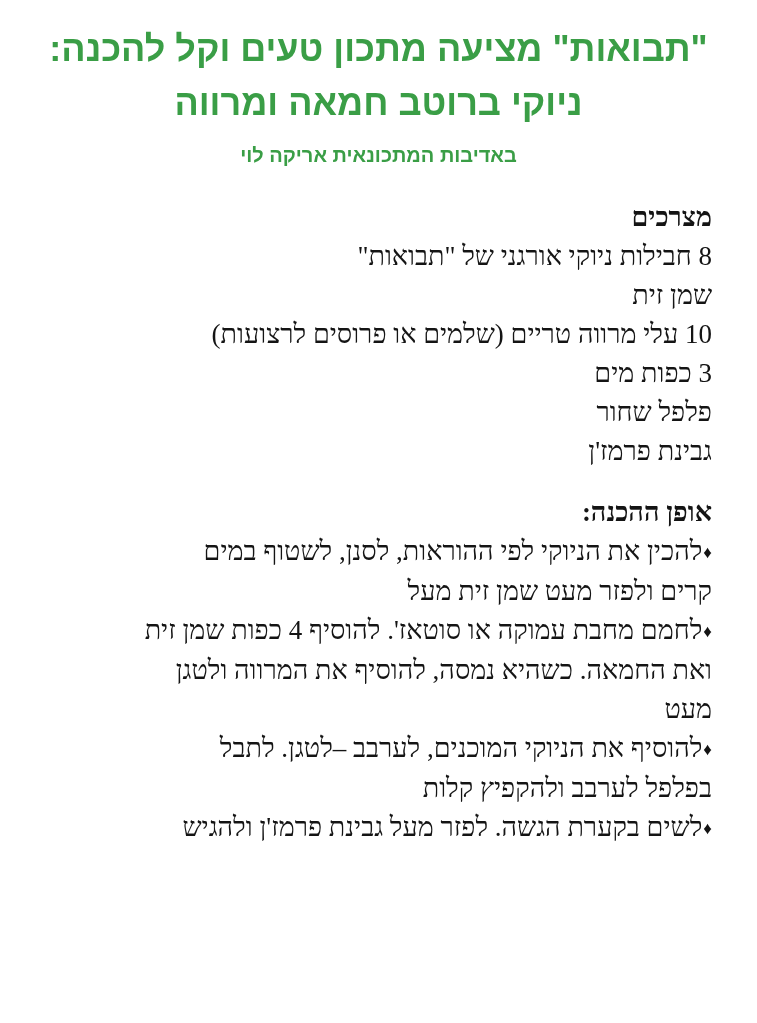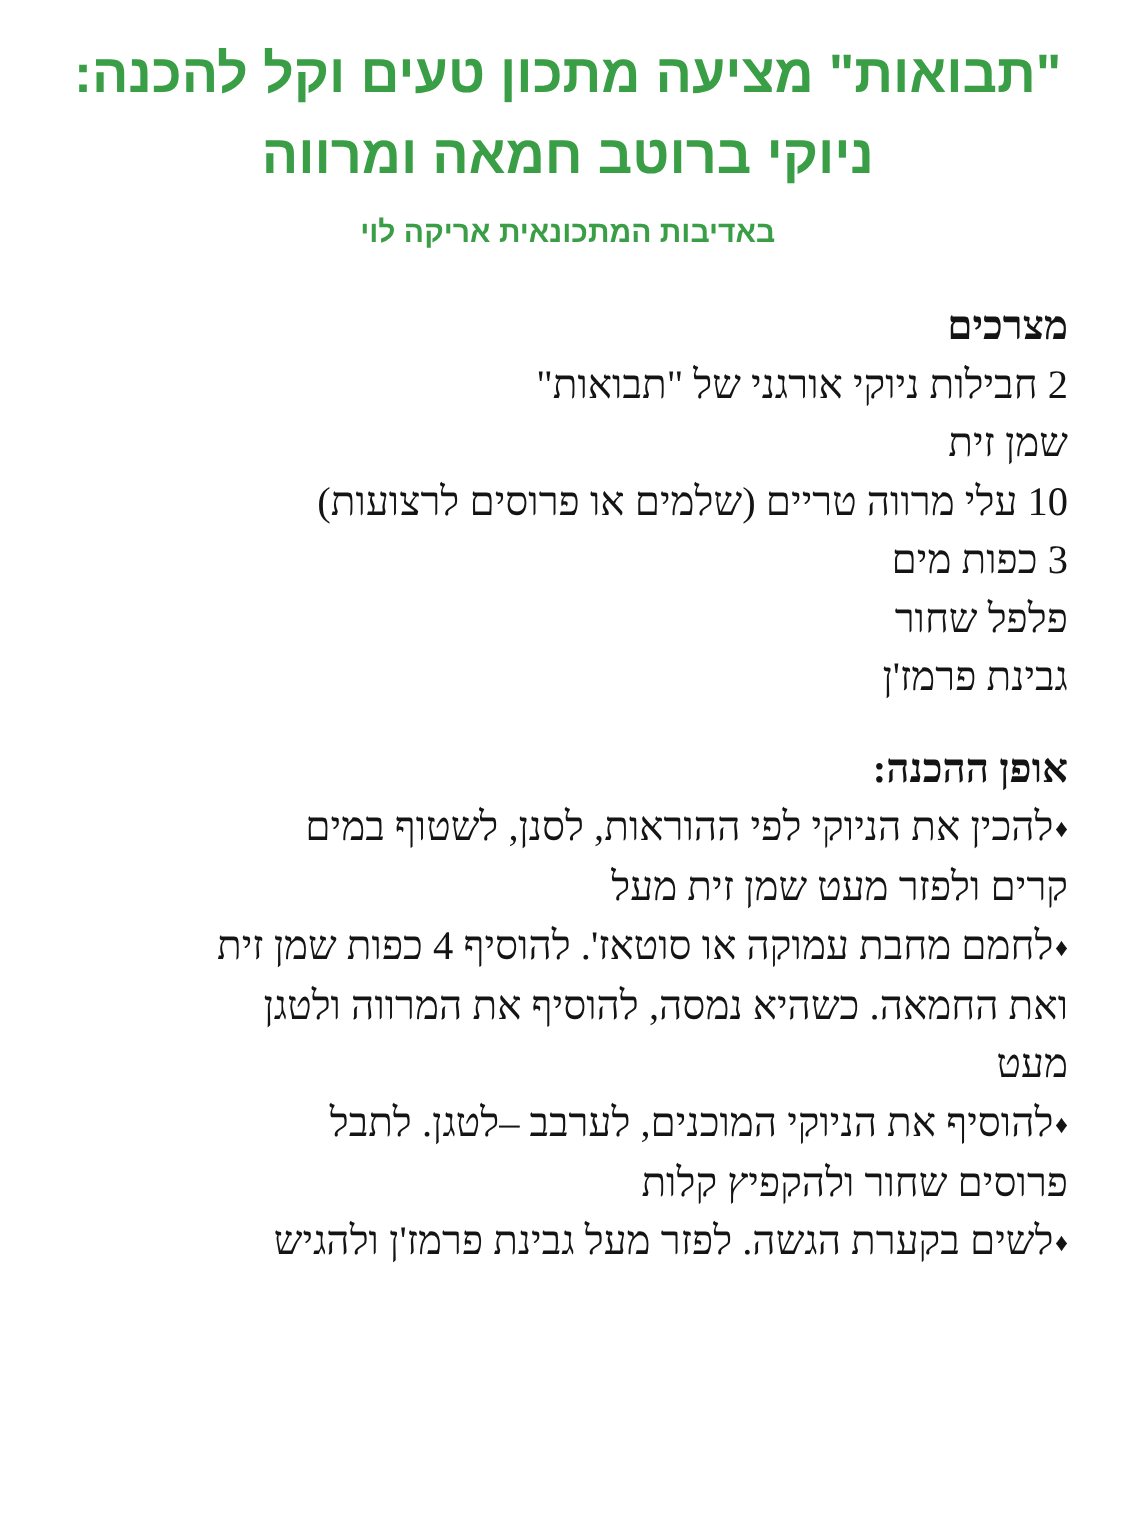--- a/index.html
+++ b/index.html
@@ -79,39 +79,39 @@
     <span class="title-line">"תבואות" מציעה מתכון טעים וקל להכנה:</span>
     <span class="title-line">ניוקי ברוטב חמאה ומרווה</span>
   </h1>
 
   <div class="subtitle">באדיבות המתכונאית אריקה לוי</div>
 
   <div class="content">
 
     <div class="ingredients">
       <div class="section-heading">מצרכים</div>
-      <div class="ingredient-line">2 חבילות ניוקי אורגני של "תבואות"</div>
+      <div class="ingredient-line">8 חבילות ניוקי אורגני של "תבואות"</div>
       <div class="ingredient-line">שמן זית</div>
       <div class="ingredient-line">10 עלי מרווה טריים (שלמים או פרוסים לרצועות)</div>
       <div class="ingredient-line">3 כפות מים</div>
       <div class="ingredient-line">פלפל שחור</div>
       <div class="ingredient-line">גבינת פרמז'ן</div>
     </div>
 
     <div class="steps">
       <div class="section-heading">אופן ההכנה:</div>
 
       <div class="step"><span class="bullet">♦</span><span class="step-text">להכין את הניוקי לפי ההוראות, לסנן, לשטוף במים
 קרים ולפזר מעט שמן זית מעל</span></div>
 
       <div class="step"><span class="bullet">♦</span><span class="step-text">לחמם מחבת עמוקה או סוטאז'. להוסיף 4 כפות שמן זית
 ואת החמאה. כשהיא נמסה, להוסיף את המרווה ולטגן
 מעט</span></div>
 
 
       <div class="step"><span class="bullet">♦</span><span class="step-text">להוסיף את הניוקי המוכנים, לערבב –לטגן. לתבל
-פרוסים שחור ולהקפיץ קלות</span></div>
+בפלפל לערבב ולהקפיץ קלות</span></div>
 
       <div class="step"><span class="bullet">♦</span><span class="step-text">לשים בקערת הגשה. לפזר מעל גבינת פרמז'ן ולהגיש</span></div>
     </div>
 
   </div>
 </div>
 
 </body></html>

